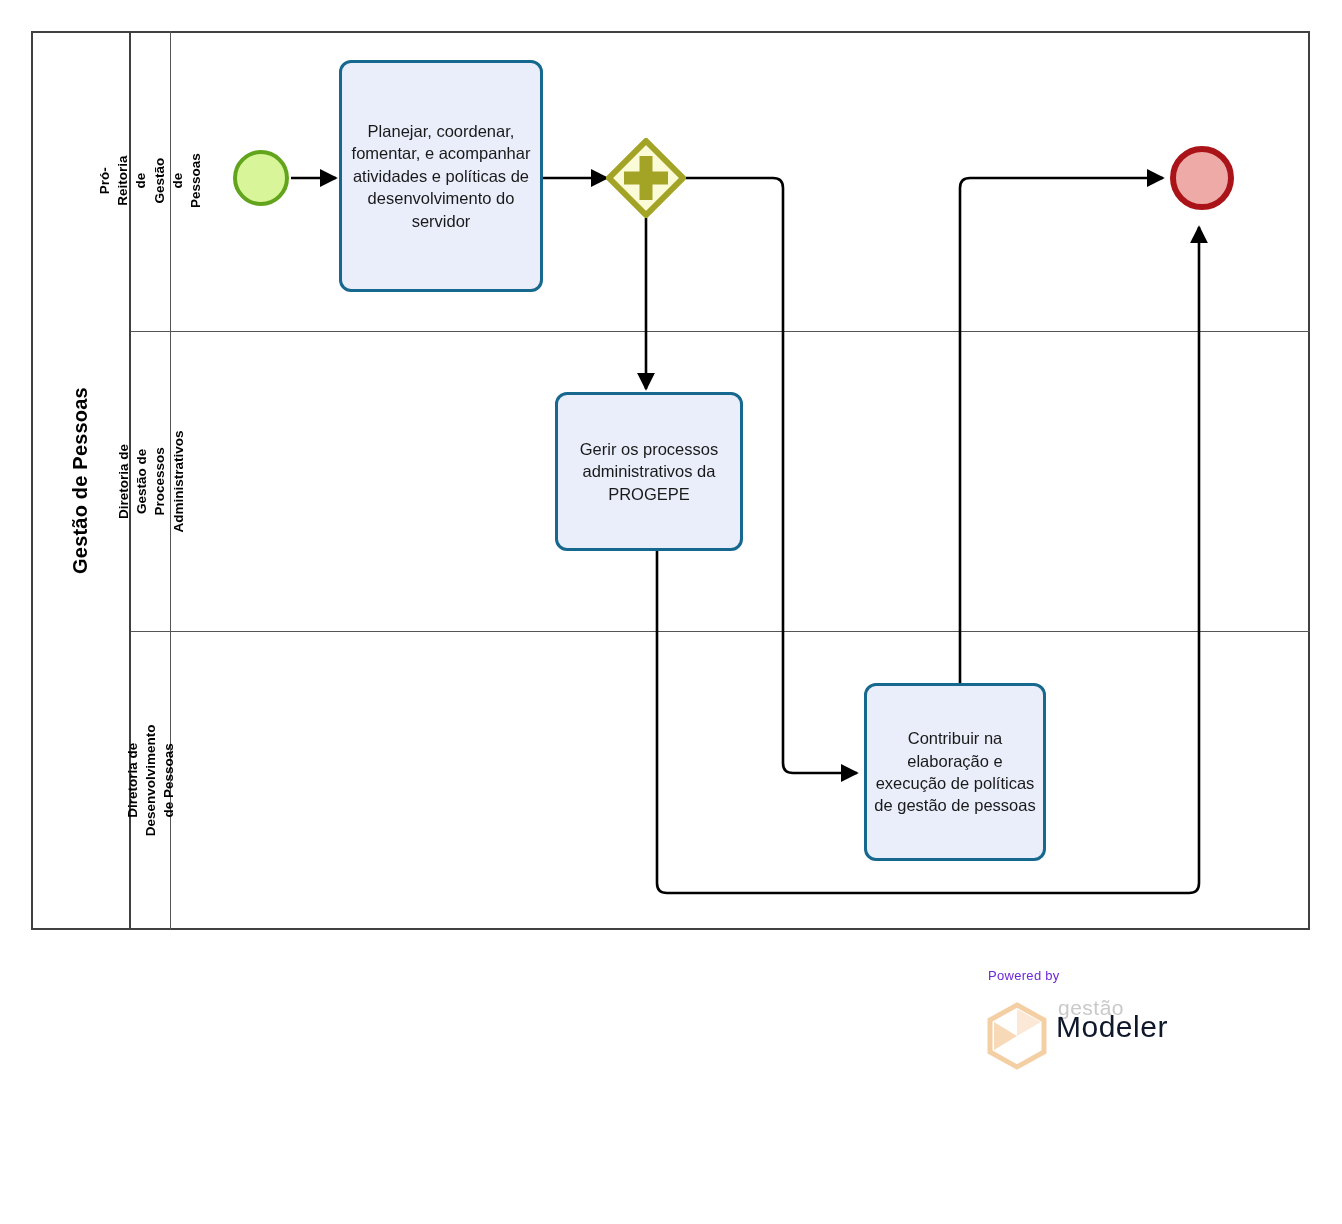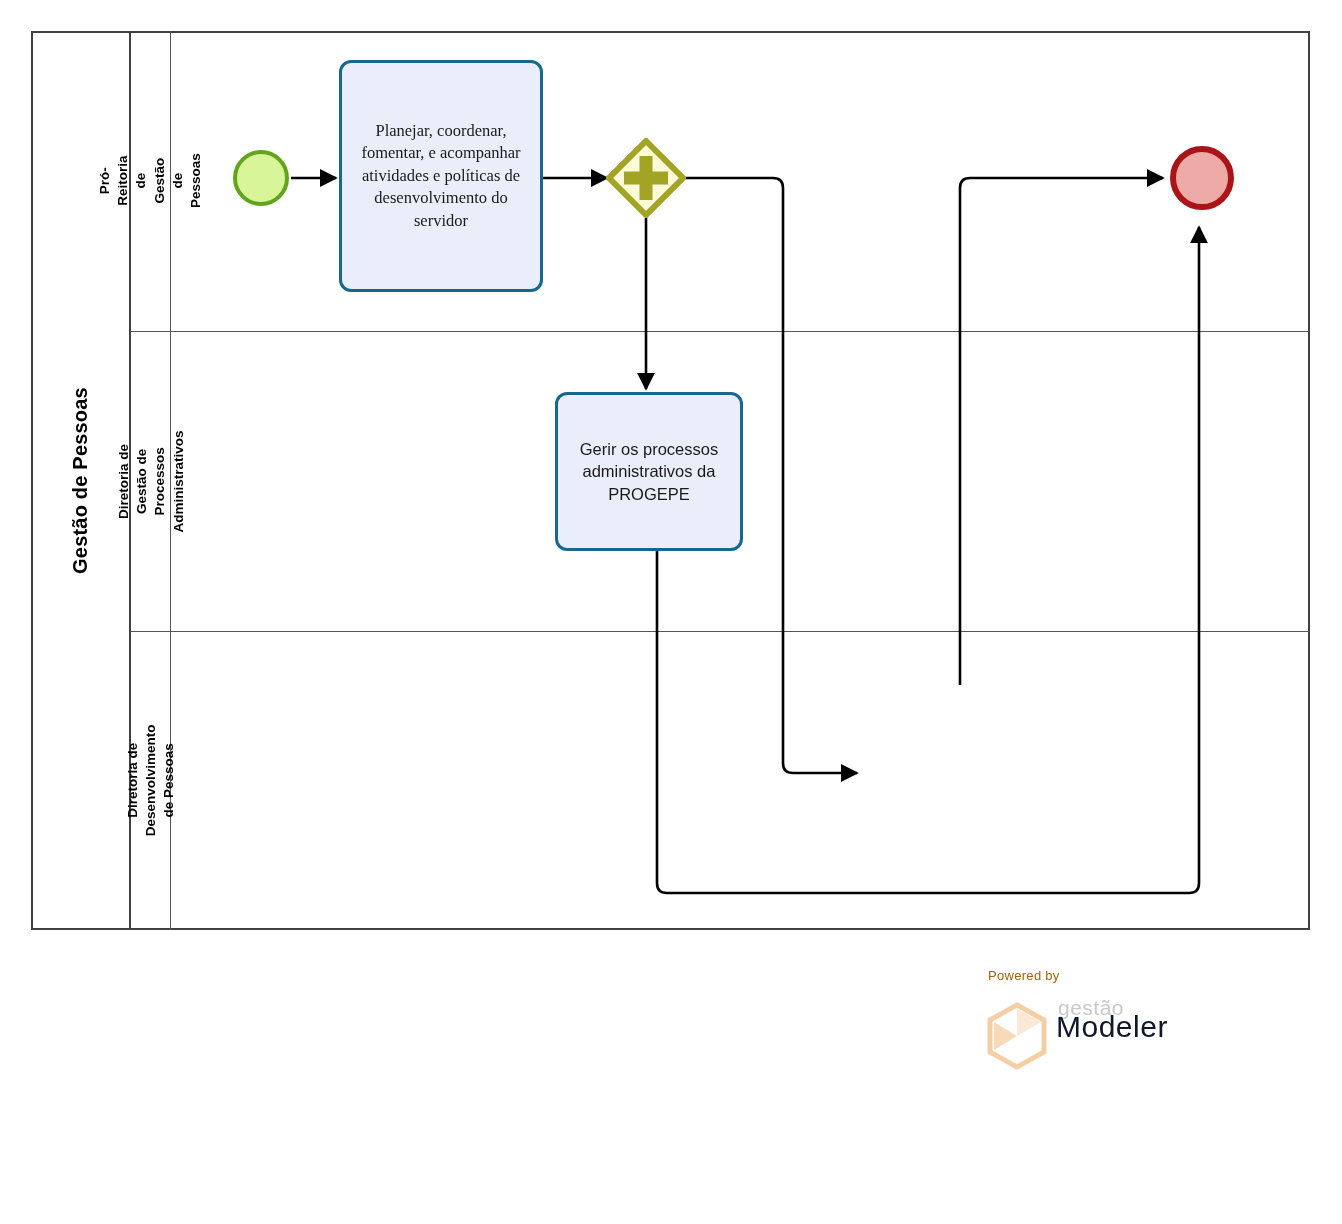--- a/index.html
+++ b/index.html
@@ -130,21 +130,21 @@
     left: 968px;
     top: 968px;
     width: 290px;
     height: 110px;
   }
   .wm-powered {
     position: absolute;
     left: 20px;
     top: 0px;
     font-size: 13px;
-    color: #a16207;
+    color: #6d28d9;
     letter-spacing: .3px;
   }
   .wm-bizagi {
     position: absolute;
     left: 90px;
     top: 28px;
     font-size: 21px;
     color: #c9c9c9;
     letter-spacing: .5px;
   }
@@ -216,24 +216,25 @@
       <path d="M 960 685 L 960 188 Q 960 178 970 178 L 1163 178" marker-end="url(#arrow)"></path>
 
       <path d="M 657 551 L 657 883 Q 657 893 667 893 L 1189 893 Q 1199 893 1199 883 L 1199 227" marker-end="url(#arrow)"></path>
     </g>
   </svg>
 
   <div class="event event-start" style="left:233px; top:150px; width:56px; height:56px;"></div>
 
   <div class="event event-end" style="left:1170px; top:146px; width:64px; height:64px;"></div>
 
-  <div class="task" style="left:339px; top:60px; width:204px; height:232px;font-family:Liberation Serif, serif;">Planejar, coordenar, fomentar, e acompanhar atividades e políticas de desenvolvimento do servidor</div>
+  <div class="task" style="left:339px; top:60px; width:204px; height:232px;">Planejar, coordenar, fomentar, e acompanhar atividades e políticas de desenvolvimento do servidor</div>
 
   <div class="task" style="left:555px; top:392px; width:188px; height:159px;">Gerir os processos administrativos da PROGEPE</div>
 
+  <div class="task" style="left:864px; top:683px; width:182px; height:178px;">Contribuir na elaboração e execução de políticas de gestão de pessoas</div>
 
   <div class="gateway-wrap" style="left:606px; top:138px; width:80px; height:80px;">
     <svg width="80" height="80" viewBox="0 0 80 80" xmlns="http://www.w3.org/2000/svg">
       <polygon points="40,3 77,40 40,77 3,40" fill="#fbfbd8" stroke="#a3a326" stroke-width="6" stroke-linejoin="miter"></polygon>
       <path d="M 33.5 18 L 46.5 18 L 46.5 33.5 L 62 33.5 L 62 46.5 L 46.5 46.5
                L 46.5 62 L 33.5 62 L 33.5 46.5 L 18 46.5 L 18 33.5 L 33.5 33.5 Z" fill="#a3a326"></path>
     </svg>
   </div>
 
   <div class="watermark">

